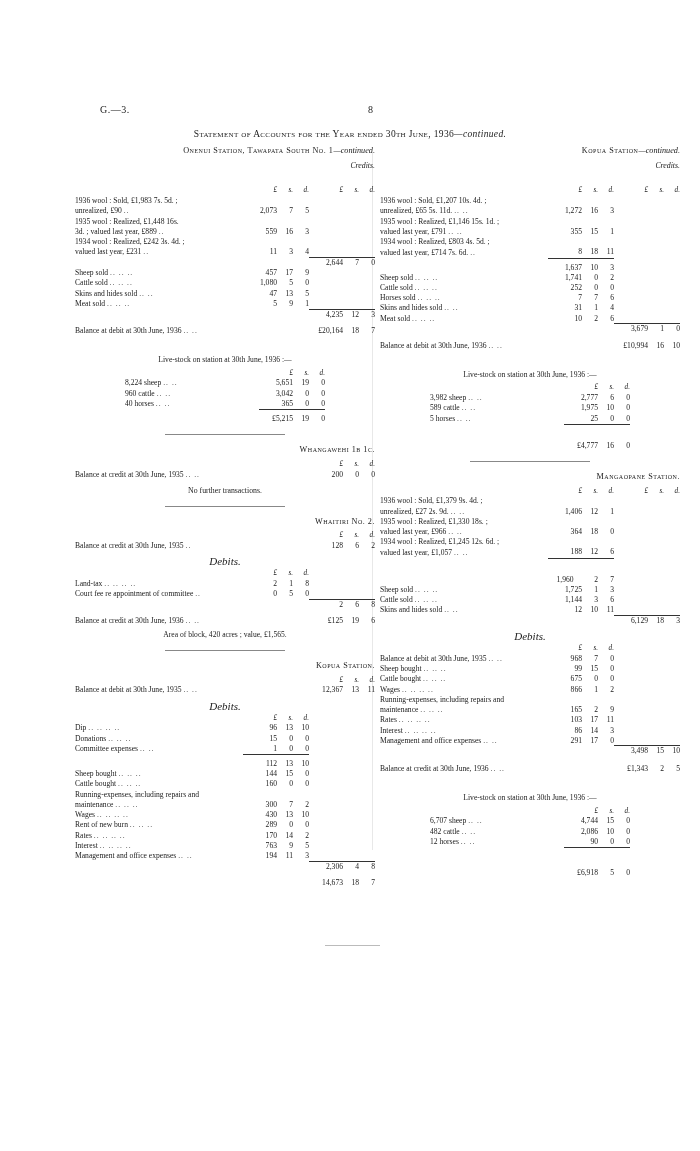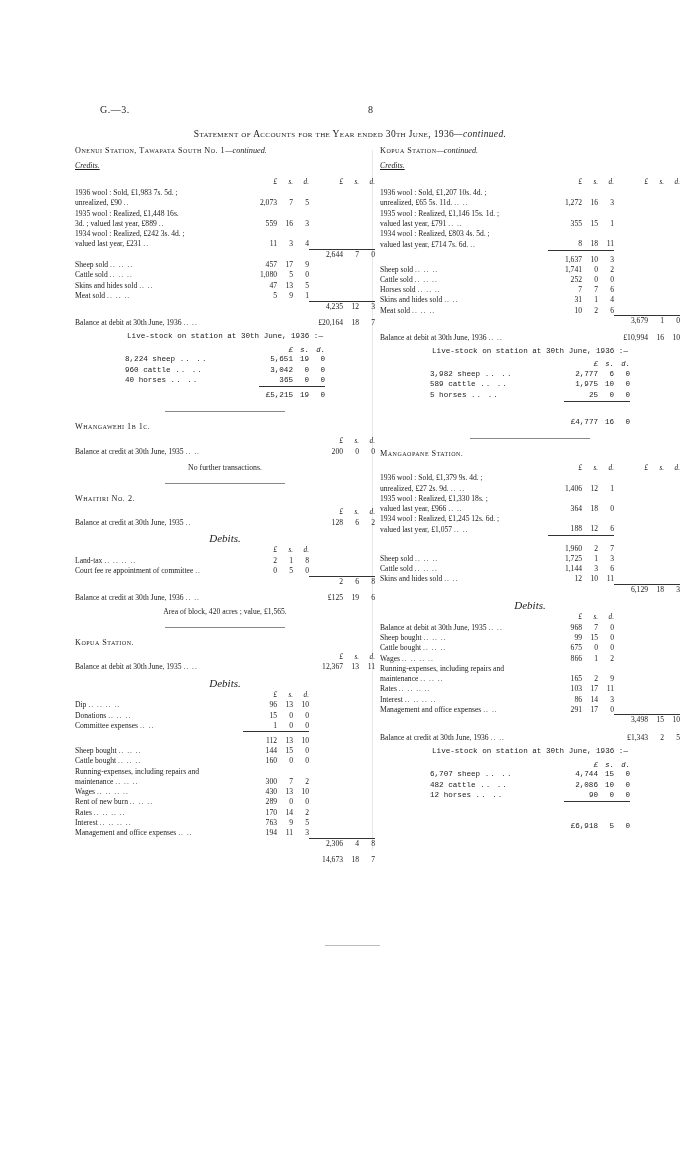--- a/index.html
+++ b/index.html
@@ -17,36 +17,36 @@
   .hdr-page{position:absolute;left:368px;top:104px;font-size:10px;}
 
   .title{position:absolute;left:0;top:129px;width:700px;text-align:center;font-size:9.5px;letter-spacing:.35px;}
   .title .sc{font-variant:small-caps;}
   .title em{font-style:italic;}
 
   .col{position:absolute;top:146px;font-size:7.6px;line-height:1.28;}
   .colL{left:75px;width:300px;}
   .colR{left:380px;width:300px;}
 
-  .sechead{text-align:left;font-variant:small-caps;letter-spacing:.5px;font-size:8.2px;margin:0 0 4px 0;}
+  .sechead{text-align:right;font-variant:small-caps;letter-spacing:.5px;font-size:8.2px;margin:0 0 4px 0;}
   .sechead em{font-style:italic;font-variant:normal;letter-spacing:0;}
-  .sub{text-align:left;font-style:italic;font-size:7.8px;margin:1px 0 8px 0;text-decoration:underline;}
+  .sub{text-align:right;font-style:italic;font-size:7.8px;margin:1px 0 16px 0;}
 
   table.acct{width:100%;border-collapse:collapse;font-size:7.6px;}
   table.acct td{padding:0 0 0.5px 0;vertical-align:bottom;white-space:nowrap;}
   .lbl{text-align:left;}
   .dots{text-align:left;letter-spacing:1px;color:#333;}
   .n{text-align:right;padding-left:6px;font-variant-numeric:tabular-nums;}
   .n1{width:34px;}
   .n2{width:16px;}
   .n3{width:16px;}
   .colhead{text-align:right;font-style:italic;font-size:7.2px;}
   .rule-short{border-top:1px solid #333;}
 
-  .centerblk{text-align:center;font-size:7.6px;margin-top:4px;font-family:Liberation Mono, monospace;}
+  .centerblk{text-align:center;font-size:7.6px;margin-top:19px;}
   .centerblk .cap{font-size:7.6px;}
 
   .livestock{margin:4px auto 0 auto;}
   .livestock td{padding:0 0 0.5px 0;}
 
   .sep{border:0;border-top:1px solid #888;width:120px;margin:10px auto;}
 
   .note{text-align:center;font-size:7.8px;margin:6px 0;}
   .smallnote{text-align:center;font-size:7.6px;margin:4px 0;}
 
@@ -777,21 +777,21 @@
               <td class="lbl ind1"><span>valued last year, £1,057</span> <span class="dots">..          ..</span></td>
               <td class="n">188</td>
               <td class="n">12</td>
               <td class="n">6</td>
               <td class="n"></td>
               <td class="n"></td>
               <td class="n"></td>
             </tr>
         <tr>
               <td class="lbl"></td>
-              <td class="n rule-short" style="padding-top:8px;">1,960</td>
+              <td class="n rule-short" style="padding-top:16px;text-align:center;">1,960</td>
               <td class="n rule-short" style="padding-top:4px;">2</td>
               <td class="n rule-short" style="padding-top:4px;">7</td>
               <td class="n"></td>
               <td class="n"></td>
               <td class="n"></td>
             </tr>
         <tr>
               <td class="lbl"><span>Sheep sold</span> <span class="dots">..          ..          ..</span></td>
               <td class="n">1,725</td>
               <td class="n">1</td>

